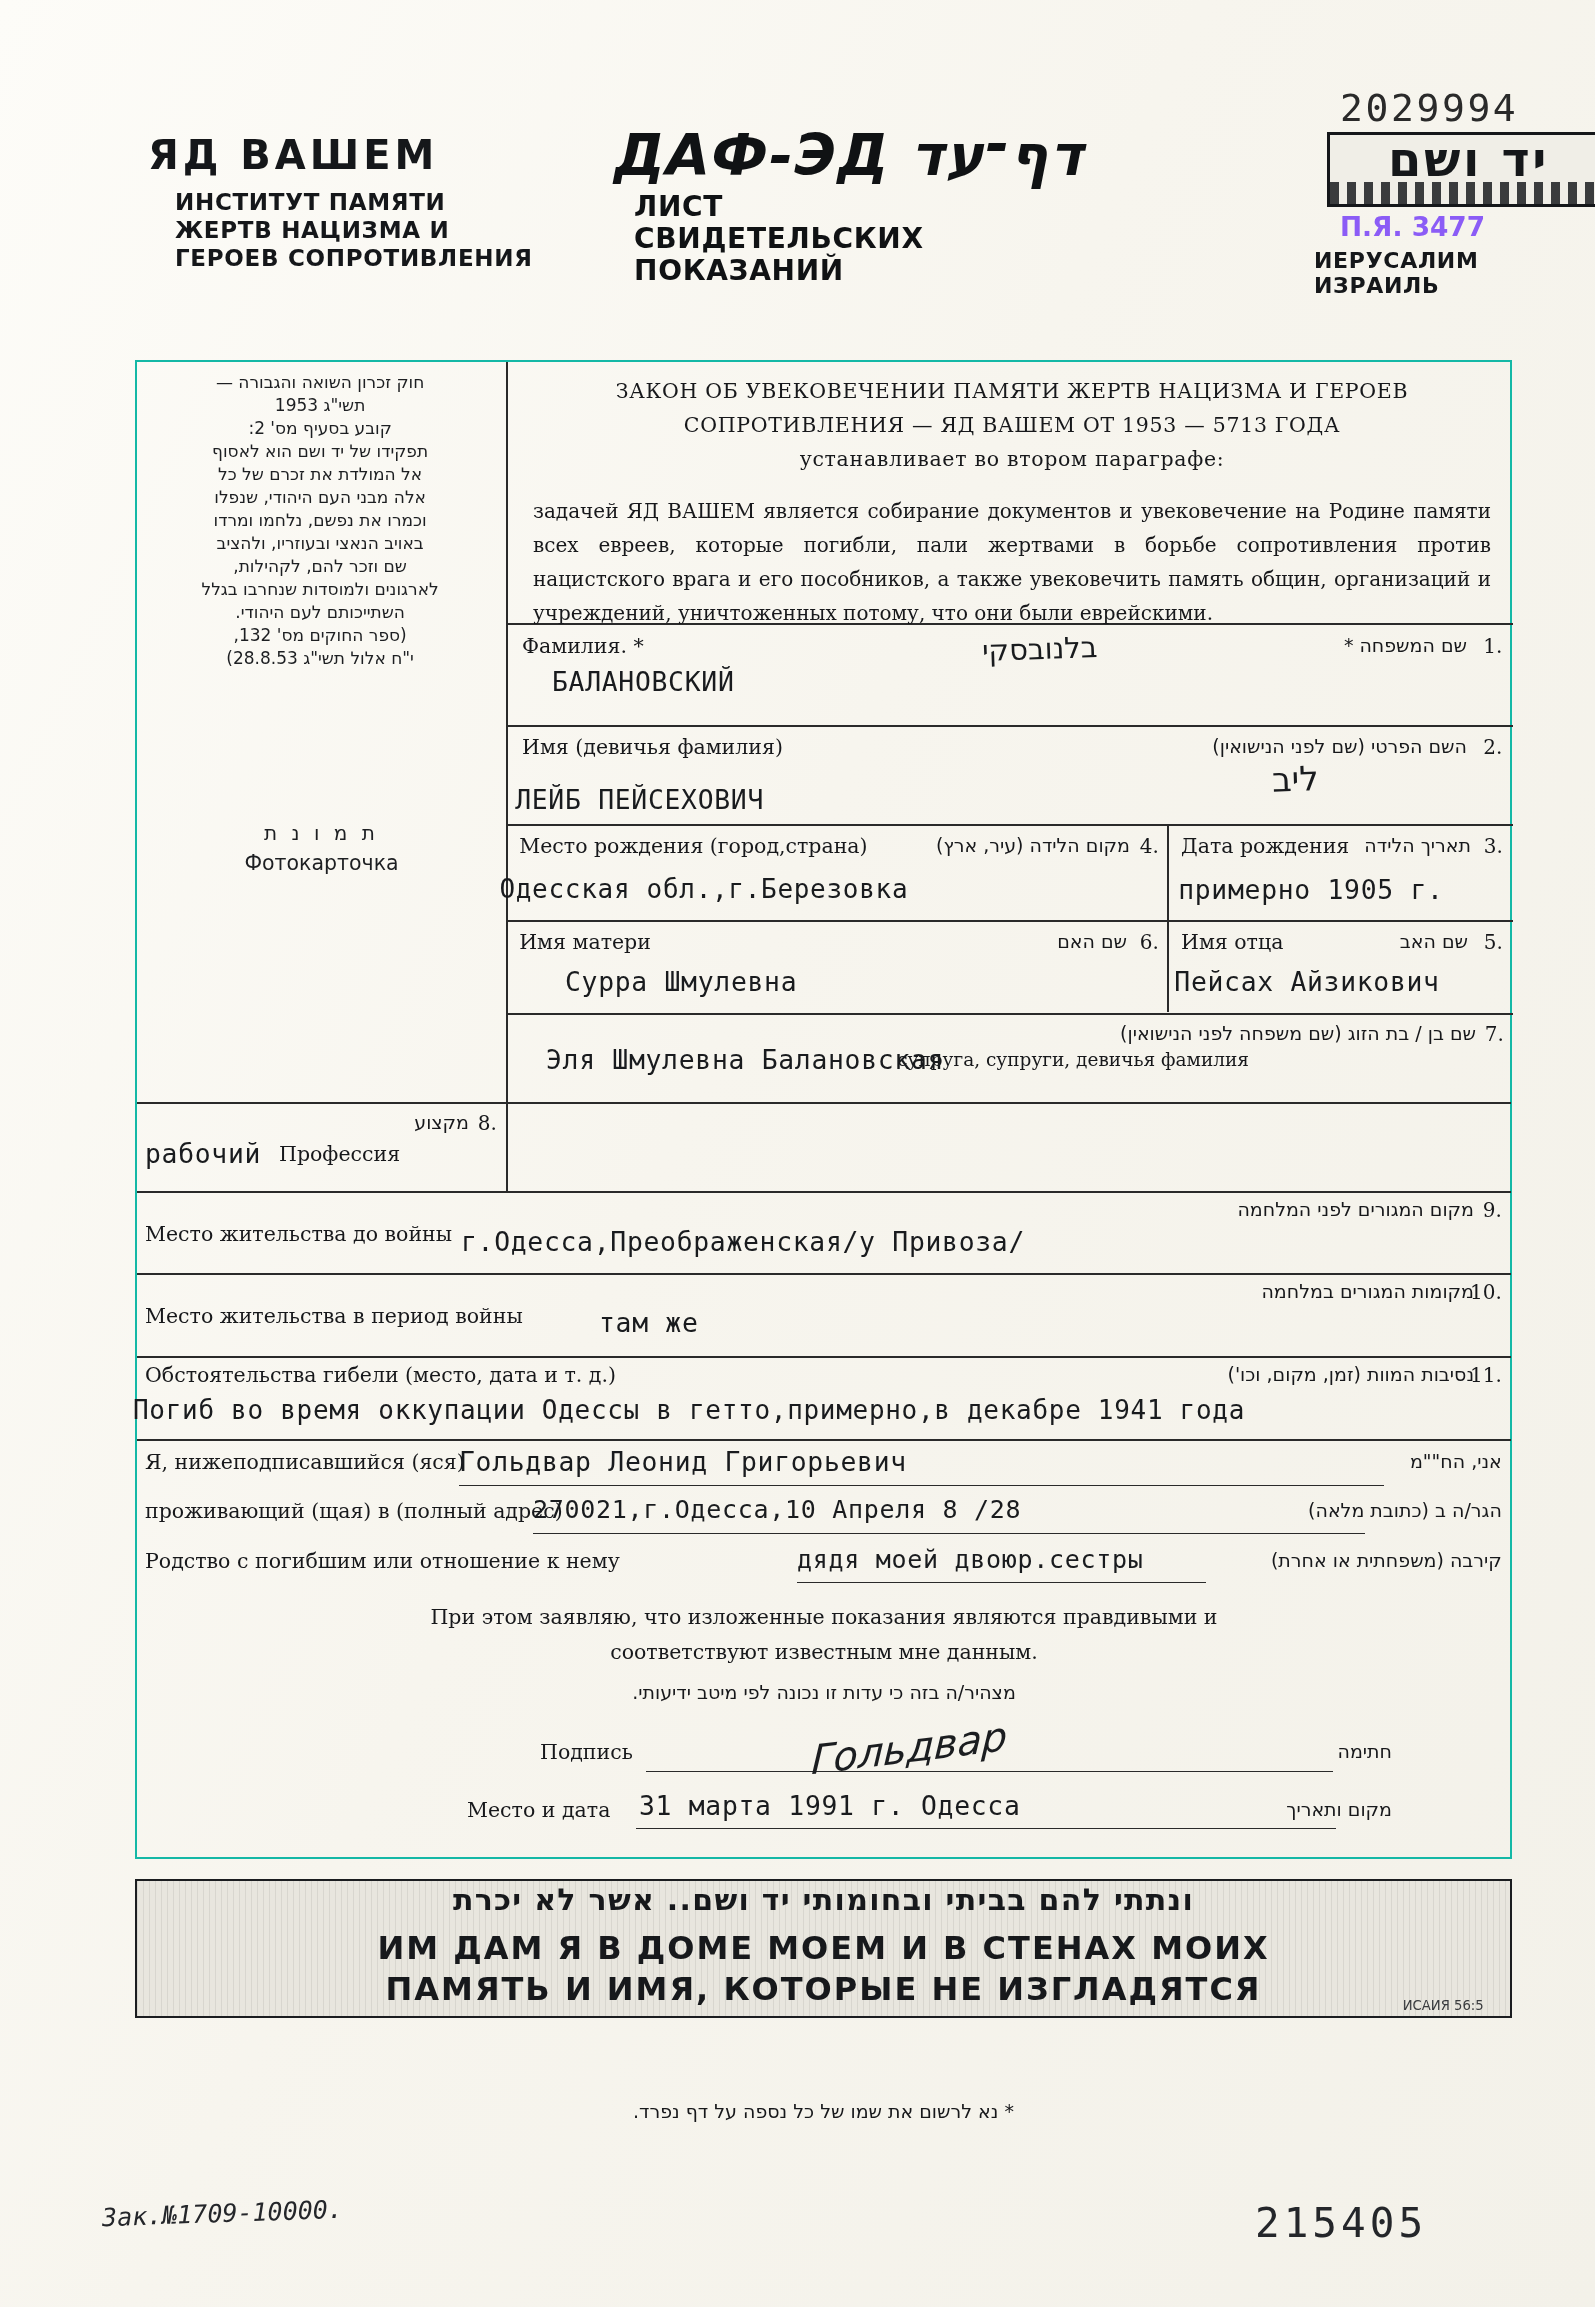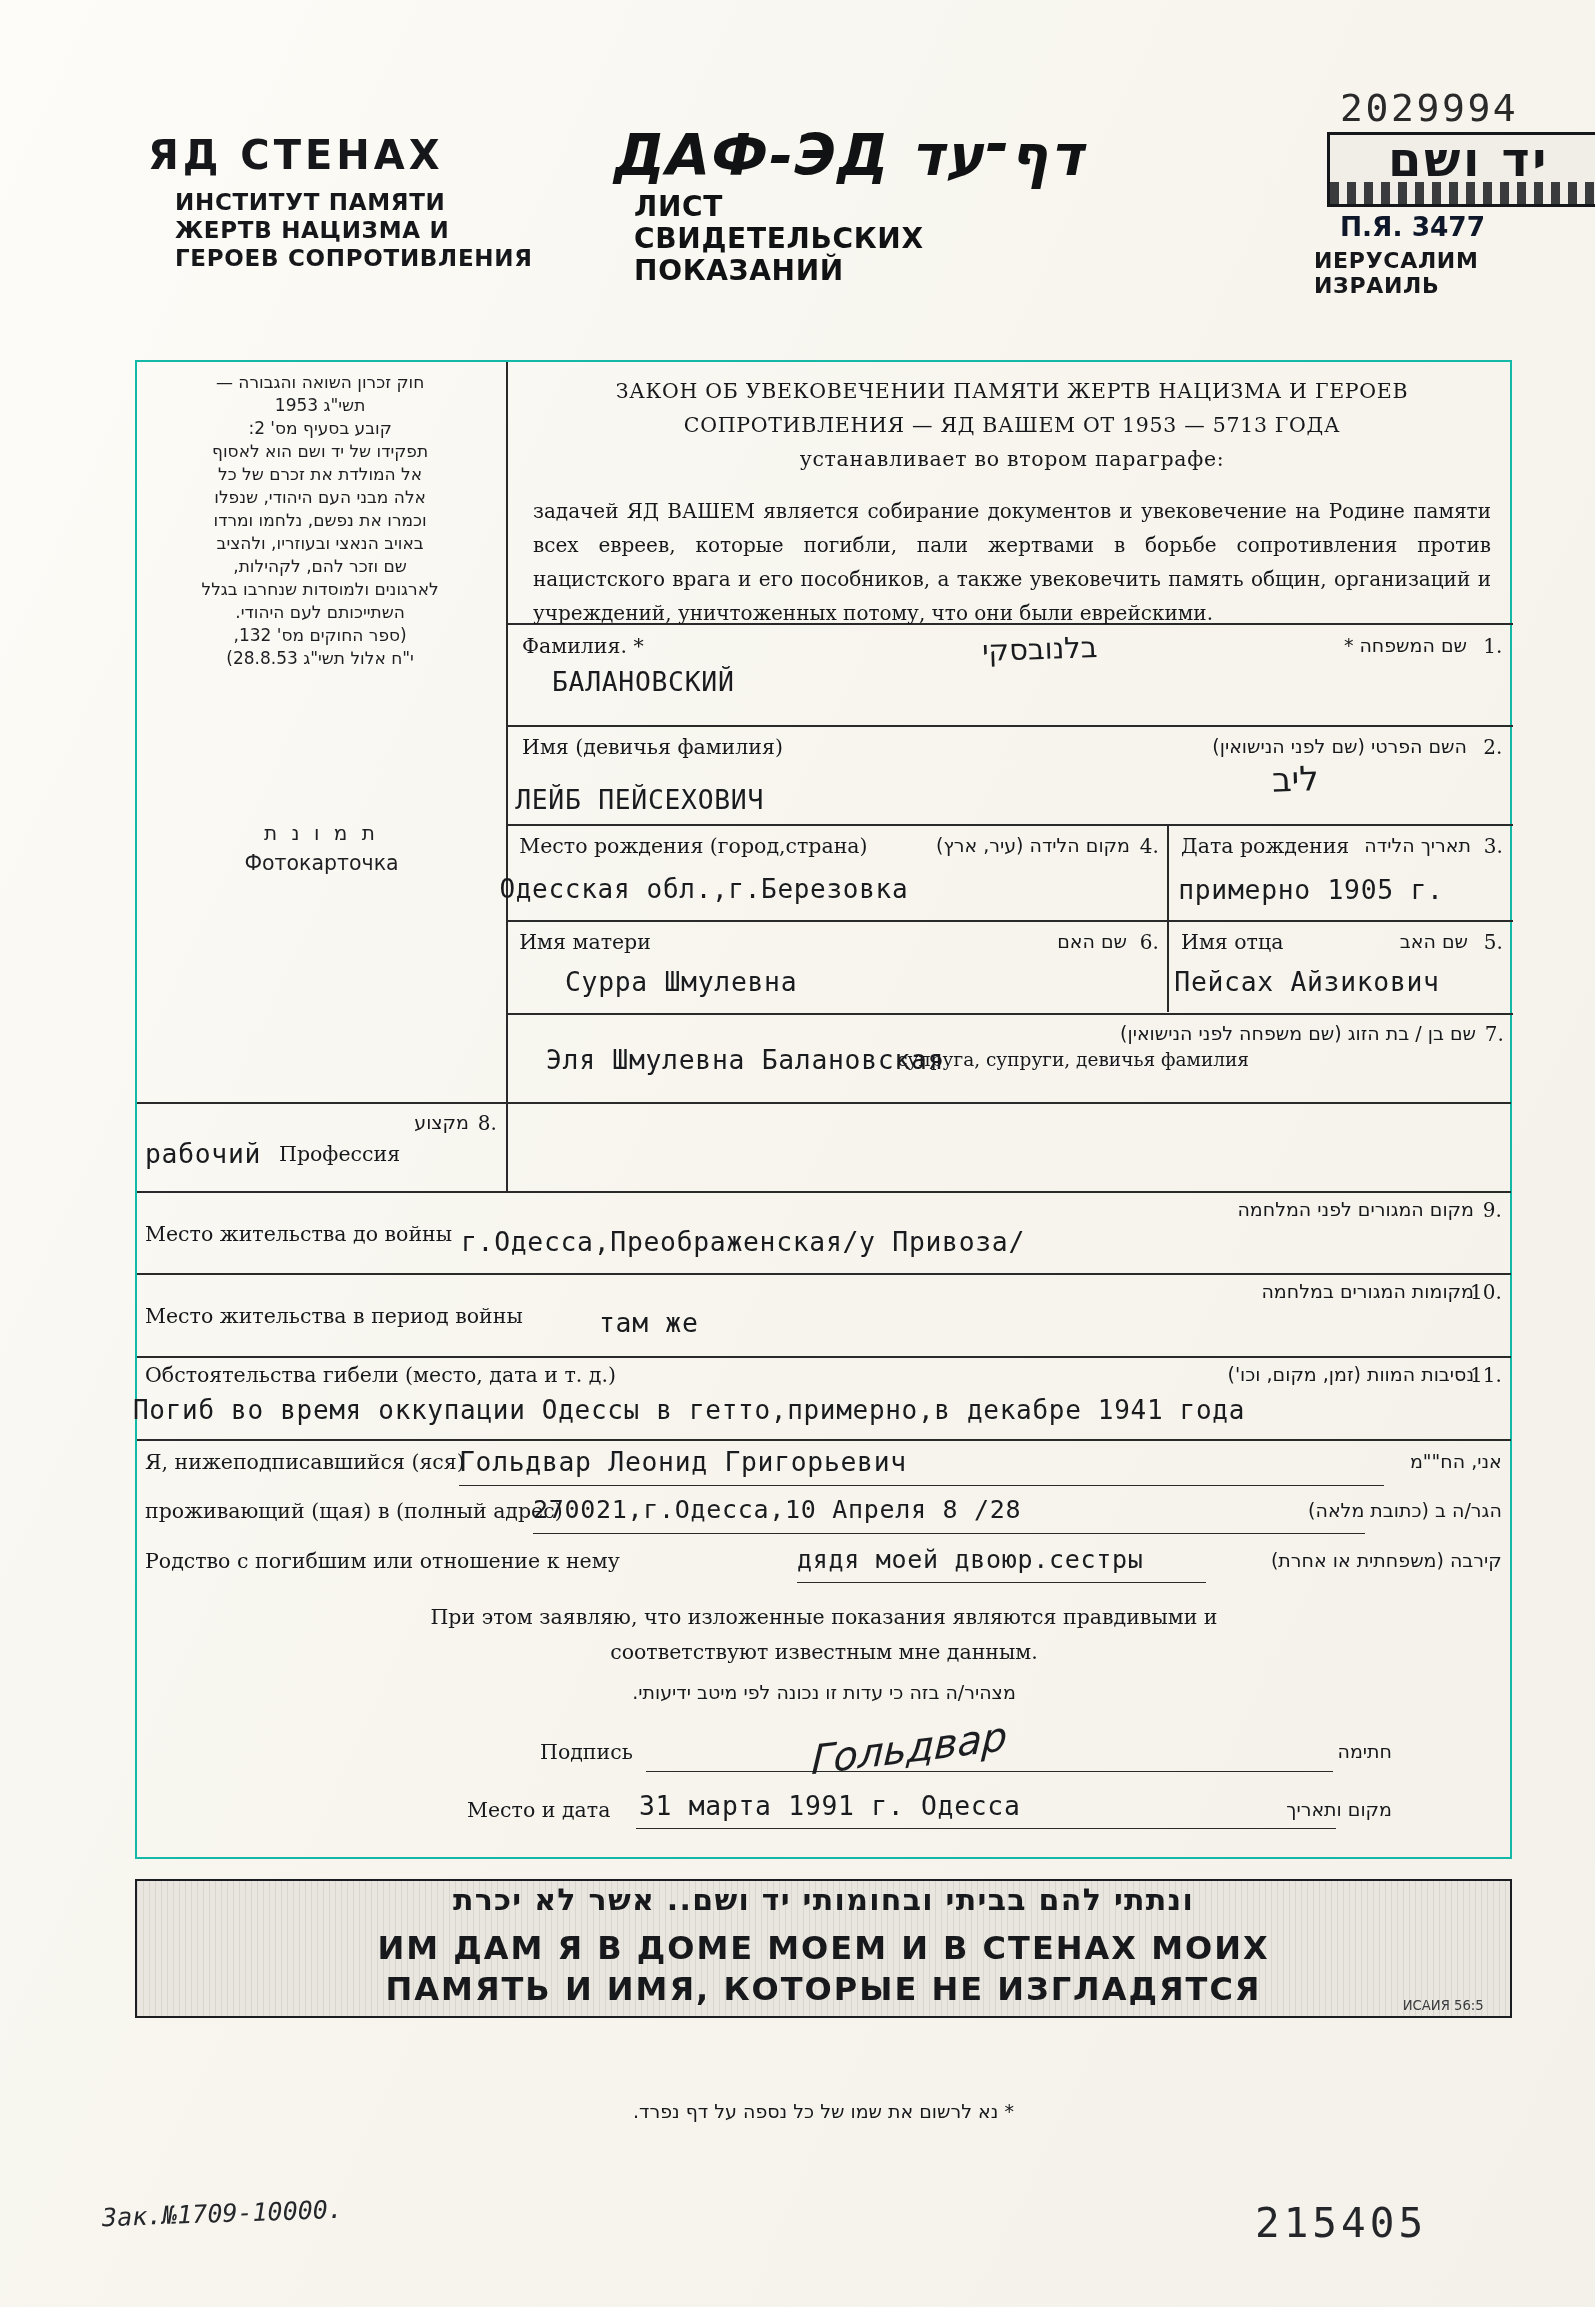--- a/index.html
+++ b/index.html
@@ -117,21 +117,21 @@
     letter-spacing: 2.6px;
     color: #2a2a2a;
   }
   .po-box {
     position: absolute;
     left: 1228px;
     top: 112px;
     font-family: "DejaVu Sans", sans-serif;
     font-weight: bold;
     font-size: 26.4px;
-    color: #0f172a;
+    color: #8b5cf6;
   }
   .jerusalem {
     position: absolute;
     left: 1202px;
     top: 149px;
     font-family: "DejaVu Sans", sans-serif;
     font-weight: bold;
     font-size: 22px;
     letter-spacing: 0.7px;
     color: #15171a;
@@ -351,21 +351,21 @@
   }
 </style>
 </head>
 <body>
 
 <div class="page">
   <div class="paper-tint"></div>
 
   <div class="header">
     <div class="serial-top">2029994</div>
-    <div class="brand-ru">ЯД СТЕНАХ</div>
+    <div class="brand-ru">ЯД ВАШЕМ</div>
     <div class="brand-sub" style="white-space:pre-line;margin-left:33px;">ИНСТИТУТ ПАМЯТИ
 ЖЕРТВ НАЦИЗМА И
 ГЕРОЕВ СОПРОТИВЛЕНИЯ</div>
     <div class="daf-ed">ДАФ-ЭД  דף־עד</div>
     <div class="list-sv" style="white-space:pre-line;">ЛИСТ
 СВИДЕТЕЛЬСКИХ
 ПОКАЗАНИЙ</div>
     <div class="logo-box">
       <div class="heb">יד ושם</div>
       <div class="logo-stripes"></div>

